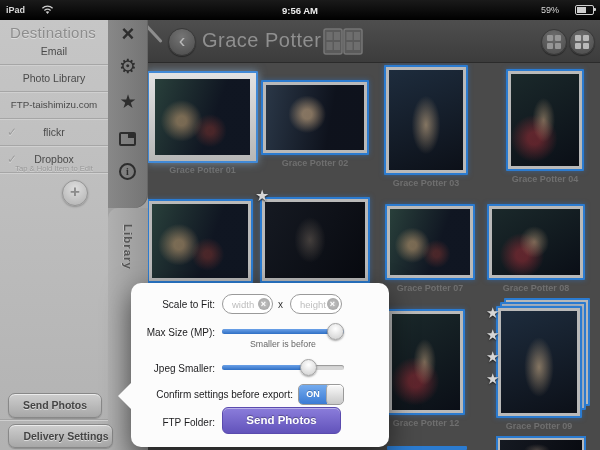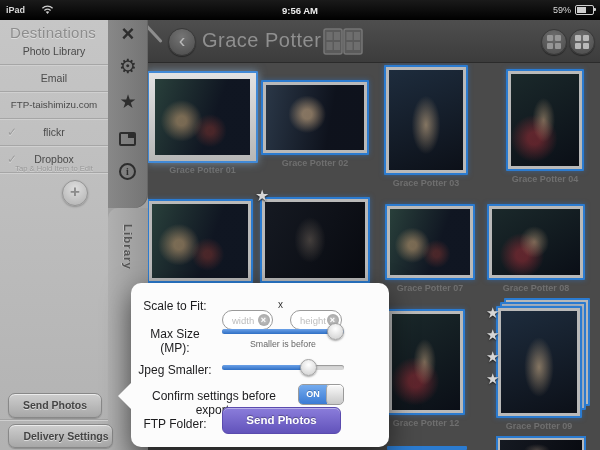--- a/index.html
+++ b/index.html
@@ -5,21 +5,21 @@
   html,body{margin:0;padding:0;background:#222;}
   #app{position:relative;width:600px;height:450px;overflow:hidden;
        font-family:"Liberation Sans","DejaVu Sans",sans-serif;background:#484848;
        -webkit-font-smoothing:antialiased;}
   
   .statusbar{position:absolute;left:0;top:0;width:600px;height:20px;
     background:linear-gradient(#1a1a1a,#000);color:#d9d9d9;font-size:9px;
     display:flex;align-items:center;justify-content:space-between;z-index:60;}
   .sb-left{margin-left:6px;display:flex;align-items:center;gap:16px;font-weight:bold;}
   .sb-center{position:absolute;left:0;right:0;text-align:center;font-weight:bold;font-size:9.5px;color:#ececec;}
-  .sb-right{margin-right:6px;display:flex;align-items:center;gap:4px;z-index:2;}
+  .sb-right{margin-right:6px;display:flex;align-items:center;gap:16px;z-index:2;}
   .batt{display:inline-block;width:17px;height:8px;border:1px solid #cfcfcf;border-radius:2px;position:relative;}
   .batt::before{content:"";position:absolute;left:1px;top:1px;bottom:1px;width:9px;background:#cfcfcf;}
   .batt::after{content:"";position:absolute;right:-3px;top:2px;width:2px;height:3px;background:#cfcfcf;border-radius:0 1px 1px 0;}
   
   .sidebar{position:absolute;left:0;top:20px;width:108px;height:430px;
     background:linear-gradient(#c6c6c6,#b2b2b2);z-index:30;}
   .sb-title{position:absolute;left:10px;top:4px;font-size:15px;color:#8d8d8d;
     text-shadow:0 1px 0 #dcdcdc;letter-spacing:.3px;}
   .sb-list{position:absolute;left:0;top:18px;width:108px;}
   .sb-item{position:relative;height:26px;line-height:26px;text-align:center;
@@ -100,23 +100,23 @@
   .stack-layer{position:absolute;border:2px solid #2b7bd0;background:#b9b9b9;border-radius:1px;z-index:1;}
   .stack-star{position:absolute;left:-10px;font-size:15px;color:#d6d6d6;text-shadow:0 1px 2px #1a1a1a;z-index:7;}
   .partial-blue{position:absolute;background:#2b7bd0;border-radius:1px;z-index:5;}
   .partial-photo{position:absolute;border:2px solid #2b7bd0;background:#b9b9b9;padding:2px;z-index:5;}
   .partial-photo .img{width:82px;height:20px;}
   
   .pop{position:absolute;left:131px;top:283px;width:258px;height:164px;background:#fcfcfc;
     border-radius:10px;box-shadow:0 10px 28px rgba(0,0,0,.55);z-index:50;}
   .pop-arrow{position:absolute;left:-13px;top:100px;width:0;height:0;
     border-top:13px solid transparent;border-bottom:13px solid transparent;border-right:13px solid #fcfcfc;}
-  .lab{position:absolute;font-size:12px;color:#1c1c1e;text-align:center;}
+  .lab{position:absolute;font-size:10px;color:#1c1c1e;text-align:right;}
   .pfield{position:absolute;top:11px;height:20px;border:1.5px solid #9a9a9a;border-radius:11px;
-    background:#fff;box-sizing:border-box;margin-top:16px;}
+    background:#fff;box-sizing:border-box;}
   .pfield input{position:absolute;left:7px;top:1px;width:60%;height:15px;border:none;outline:none;
     font-size:9.5px;color:#333;background:transparent;font-family:inherit;}
   .pfield input::placeholder{color:#bdbdbd;}
   .clear-btn{position:absolute;right:2.5px;top:2.5px;width:12px;height:12px;border-radius:50%;
     background:radial-gradient(#c4c4c4,#9e9e9e);color:#fff;font-size:9px;font-weight:bold;
     text-align:center;line-height:12px;}
   .xsep{position:absolute;top:16px;font-size:10px;color:#333;}
   .slider{position:absolute;left:91px;width:122px;height:5px;border-radius:3px;background:#d6d6d6;
     box-shadow:inset 0 1px 1px rgba(0,0,0,.3);}
   .slider .fill{position:absolute;left:0;top:0;bottom:0;border-radius:3px;
@@ -193,24 +193,24 @@
           <div></div>
           <div></div>
         </span>
     </div>
   </div>
 
   <div class="sidebar">
     <div class="sb-title">Destinations</div>
     <div class="sb-list">
       <div class="sb-item">
+        <span>Email</span>
+      </div>
+      <div class="sb-item">
         <span>Photo Library</span>
-      </div>
-      <div class="sb-item">
-        <span>Email</span>
       </div>
       <div class="sb-item small">
         <span>FTP-taishimizu.com</span>
       </div>
       <div class="sb-item">
         <span class="sb-check">✓</span>
         <span>flickr</span>
       </div>
       <div class="sb-item">
         <span class="sb-check">✓</span>

